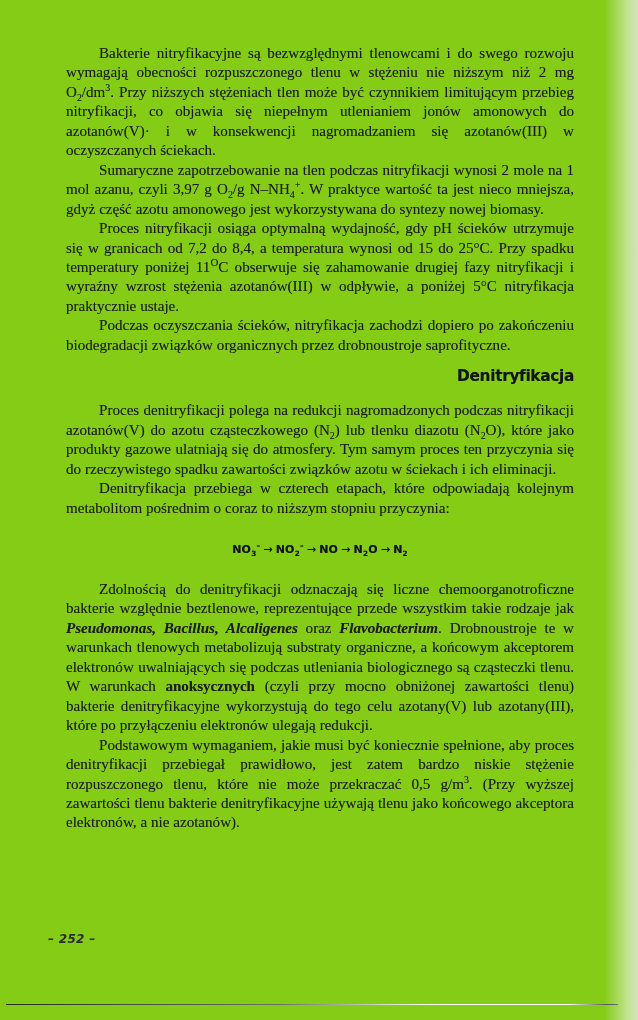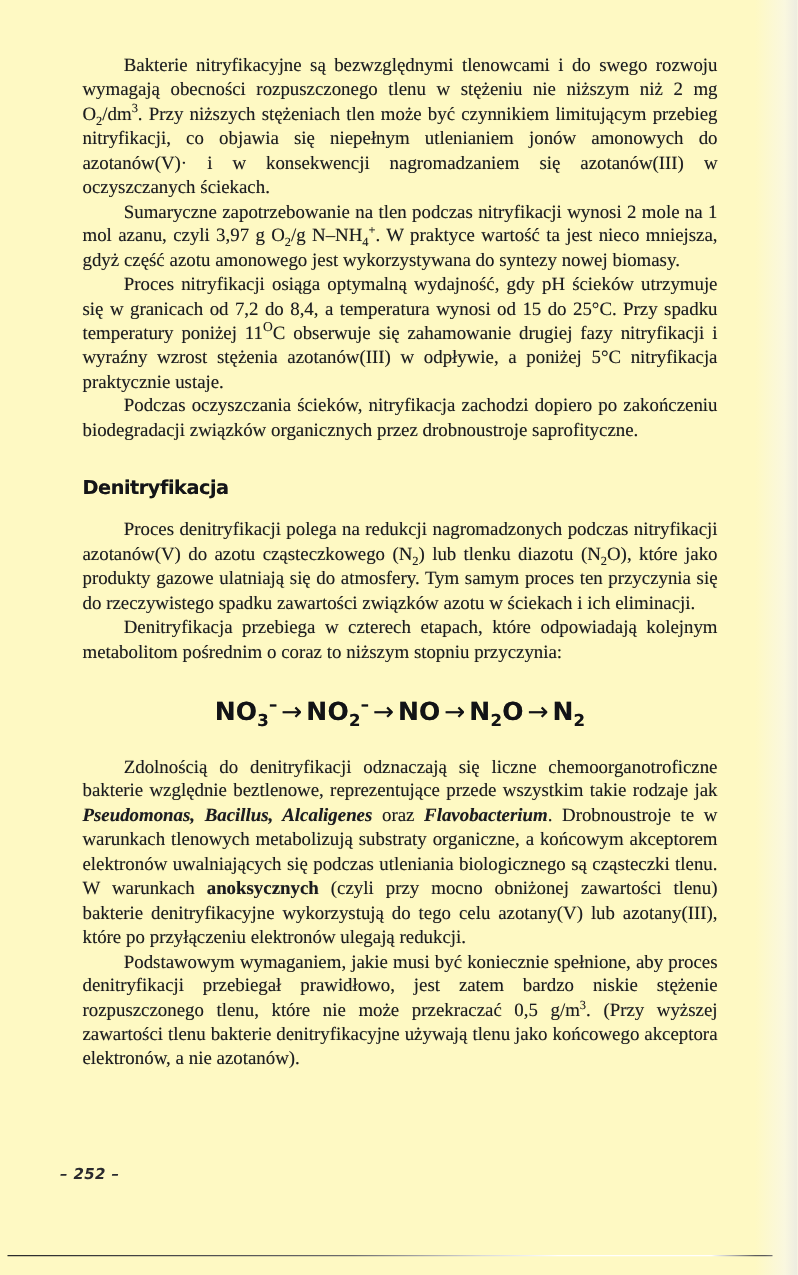--- a/index.html
+++ b/index.html
@@ -12,21 +12,21 @@
     height: 1020px;
     position: relative;
     overflow: hidden;
     font-family: "Liberation Serif", "DejaVu Serif", serif;
     color: #16171a;
   }
 
   .page {
     position: absolute;
     inset: 0;
-    background: #fef9c3;
+    background: #84cc16;
   }
 
   .content {
     position: absolute;
     left: 66px;
     top: 44px;
     width: 508px;
   }
 
   p.para {
@@ -46,40 +46,40 @@
     line-height: 0;
   }
   sup.deg {
     font-size: 0.72em;
   }
 
   .italic { font-style: italic; font-weight: bold; }
   .bold { font-weight: bold; }
 
   h2.section-heading {
-    margin: 26px 0 16px 0;
-    text-align: left;
+    margin: 12px 0 16px 0;
+    text-align: right;
     font-family: "DejaVu Sans", "Liberation Sans", sans-serif;
     font-size: 15.4px;
     font-weight: bold;
     letter-spacing: -0.35px;
     color: #141518;
     text-shadow: 0 0 0.5px rgba(20,20,20,0.5);
   }
 
   .equation-block {
     margin: 25px 0 24px 0;
     text-align: center;
     font-family: "DejaVu Sans", "Liberation Sans", sans-serif;
     font-weight: bold;
     color: #121316;
     text-shadow: 0 0 0.5px rgba(20,20,20,0.5);
   }
   .eq-line1 {
-    font-size: 20px;
+    font-size: 11px;
     letter-spacing: 0.2px;
     white-space: nowrap;
   }
   .eq-line2 {
     font-size: 15.4px;
     margin-top: 2px;
     white-space: nowrap;
   }
   .eq-line2 .ox {
     display: inline-block;

